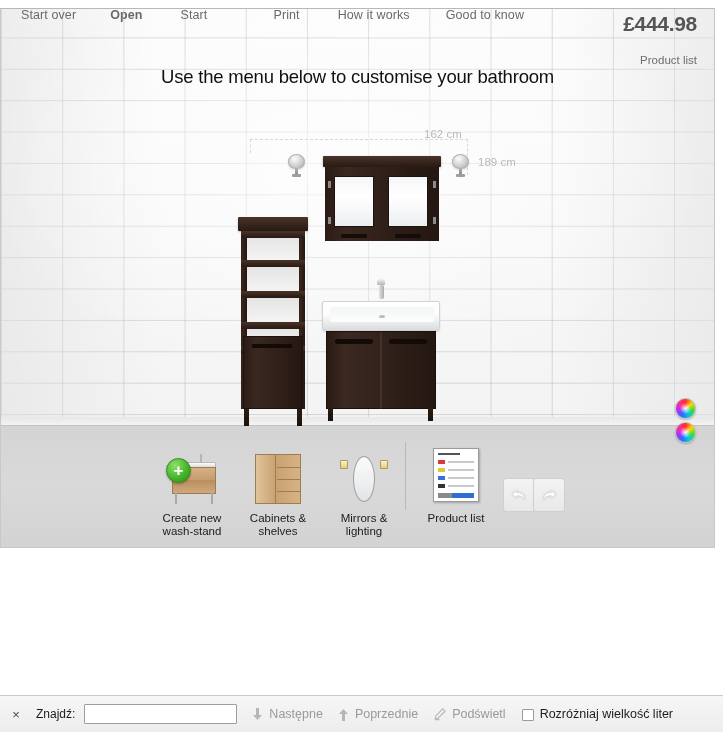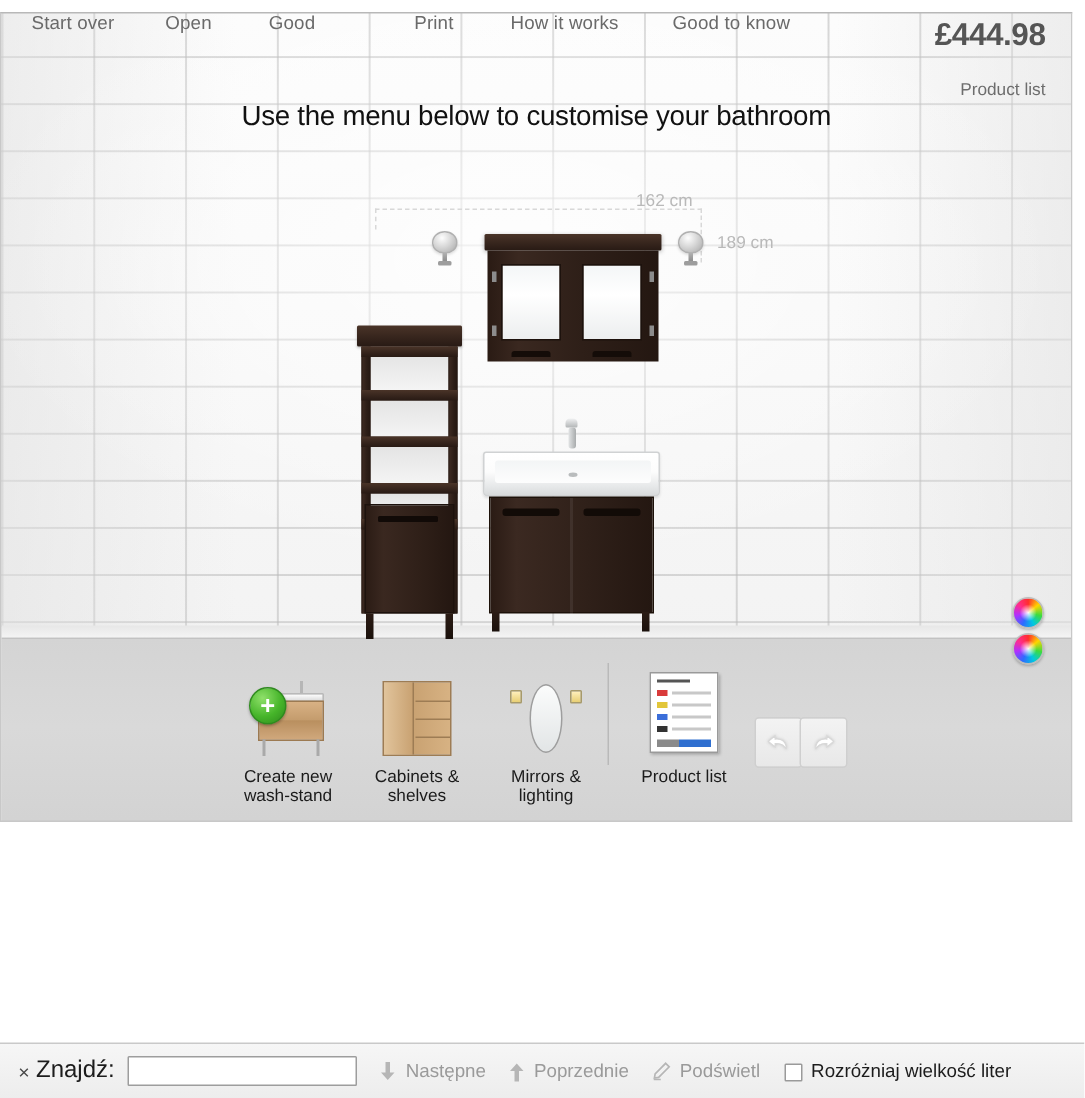--- a/index.html
+++ b/index.html
@@ -50,21 +50,21 @@
   #menubar {
     position: absolute; left: 1px; top: 0px; width: 713px; height: 32px;
     display: flex; 
     z-index: 6;
   }
   .menu-item {
     color: #6a6a6a; font-size: 12.5px; letter-spacing: 0.1px;
     padding: 0 10px; white-space: nowrap; cursor: pointer;
   }
   #m-startover { margin-left: 10px; }
-  #m-open  { margin-left: 14px; }
+  #m-open  { margin-left: 14px; font-weight: bold; }
   #m-save  { margin-left: 18px; }
   #m-print { margin-left: 46px; }
   #m-how   { margin-left: 18px; }
   #m-good  { margin-left: 16px; }
 
   #price {
     position: absolute; right: 18px; top: 4px;
     font-size: 21px; font-weight: bold; color: #555;
     letter-spacing: -0.3px; z-index: 7;
   }
@@ -266,21 +266,21 @@
   #findbar {
     position: absolute; left: 0; bottom: 0; width: 723px; height: 36px;
     background: linear-gradient(to bottom,#f6f6f6,#ededed);
     border-top: 1px solid #c9c9c9;
     display: flex; align-items: center;
   }
   #find-close {
     margin-left: 8px; width: 16px; height: 16px; color: #4a4a4a; font-size: 13px;
     display:flex;align-items:center;justify-content:center; cursor:pointer;
   }
-  #find-label { font-size: 16px; color: #1c1c1c; }
+  #find-label { margin-left: 12px; font-size: 12px; color: #1c1c1c; }
   #find-input {
     margin-left: 9px; width: 145px; height: 18px;
     border: 1px solid #9d9d9d; background: #fff; border-radius: 1px;
     font-size: 12px; padding: 0 3px; font-family:"Liberation Sans", sans-serif;
   }
   .find-btn { display:flex; align-items:center; margin-left: 14px; cursor: pointer; }
   .find-btn .txt { font-size: 12.5px; color: #9a9a9a; margin-left: 5px; }
   #find-case { display:flex; align-items:flex-end; margin-left: 16px; cursor: pointer; }
   #find-case-box {
     width: 12px; height: 12px; border: 1px solid #9a9a9a; background:#fff;
@@ -368,21 +368,21 @@
     <div class="leg" style="left:6px;top:107px;height:13px;"></div>
     <div class="leg" style="left:106px;top:107px;height:13px;"></div>
   </div>
 
   <div class="wheel" style="left:675px;top:390px;"></div>
   <div class="wheel" style="left:675px;top:414px;"></div>
 
   <div id="menubar">
     <span class="menu-item" id="m-startover">Start over</span>
     <span class="menu-item" id="m-open">Open</span>
-    <span class="menu-item" id="m-save">Good</span>
+    <span class="menu-item" id="m-save">Start</span>
     <span class="menu-item" id="m-print">Print</span>
     <span class="menu-item" id="m-how">How it works</span>
     <span class="menu-item" id="m-good">Good to know</span>
   </div>
 
   <div id="price">£444.98</div>
   <div id="productlist-link">Product list</div>
   <div id="headline">Use the menu below to customise your bathroom</div>
 
   <div id="toolbar">

